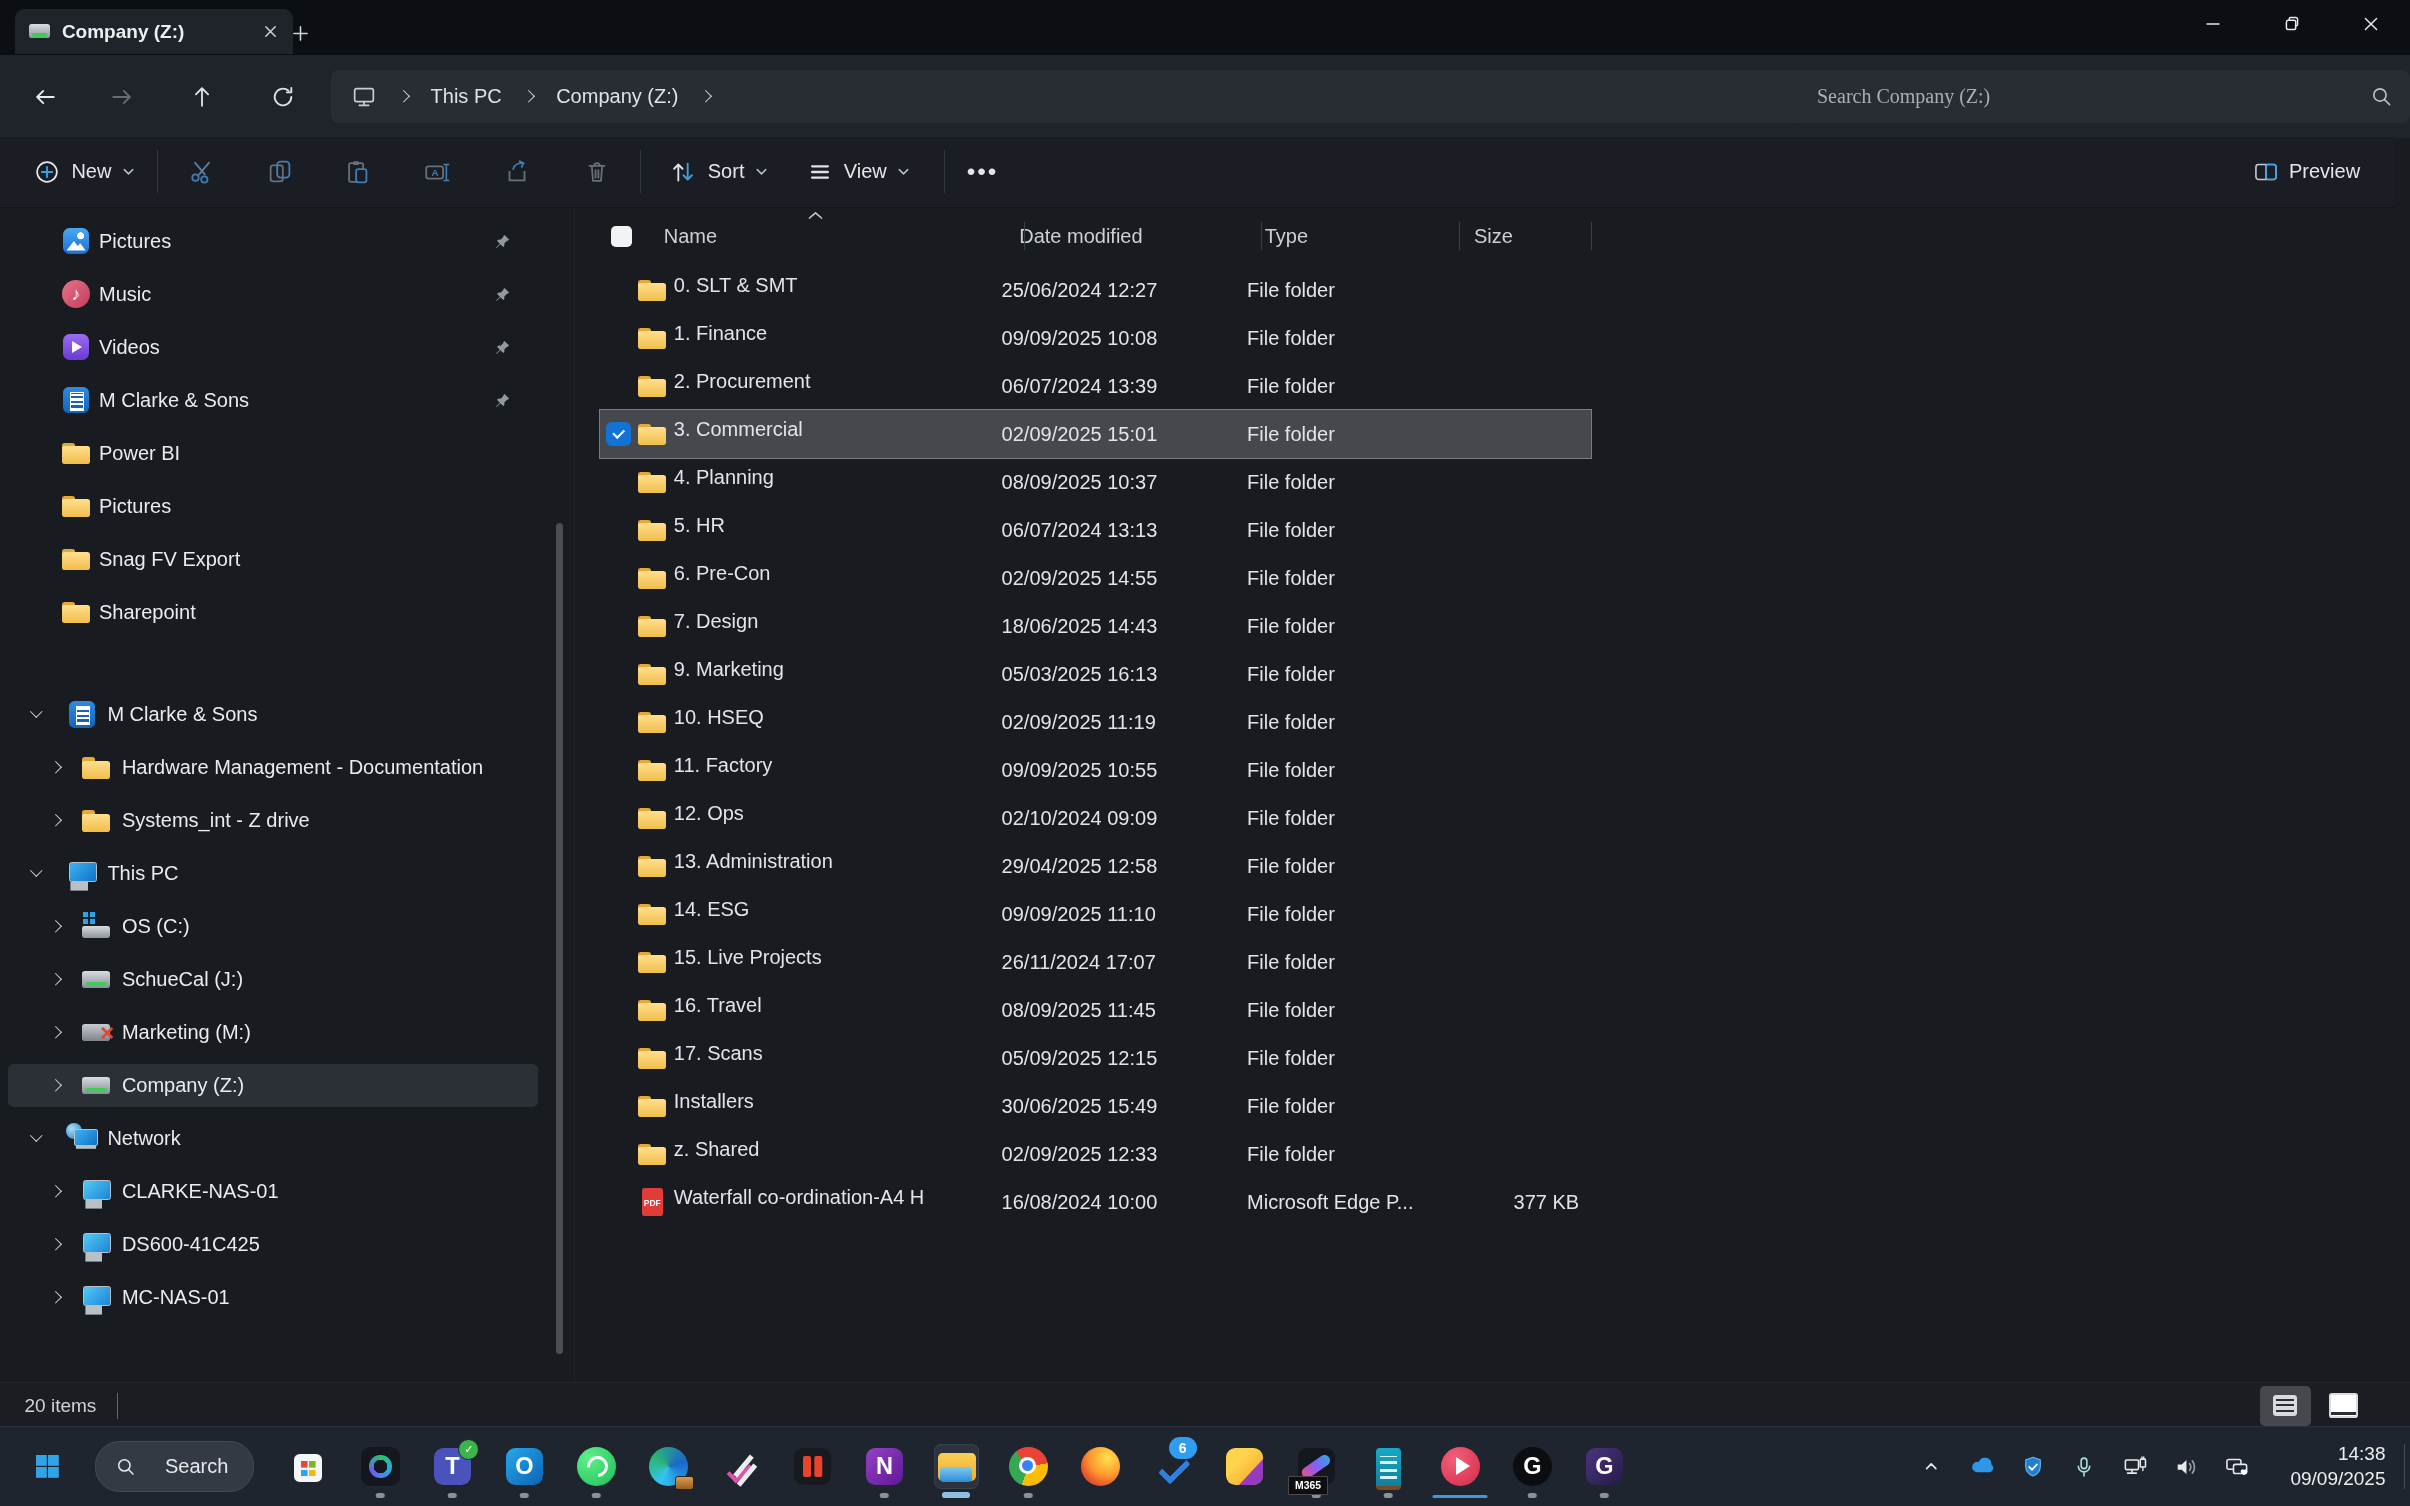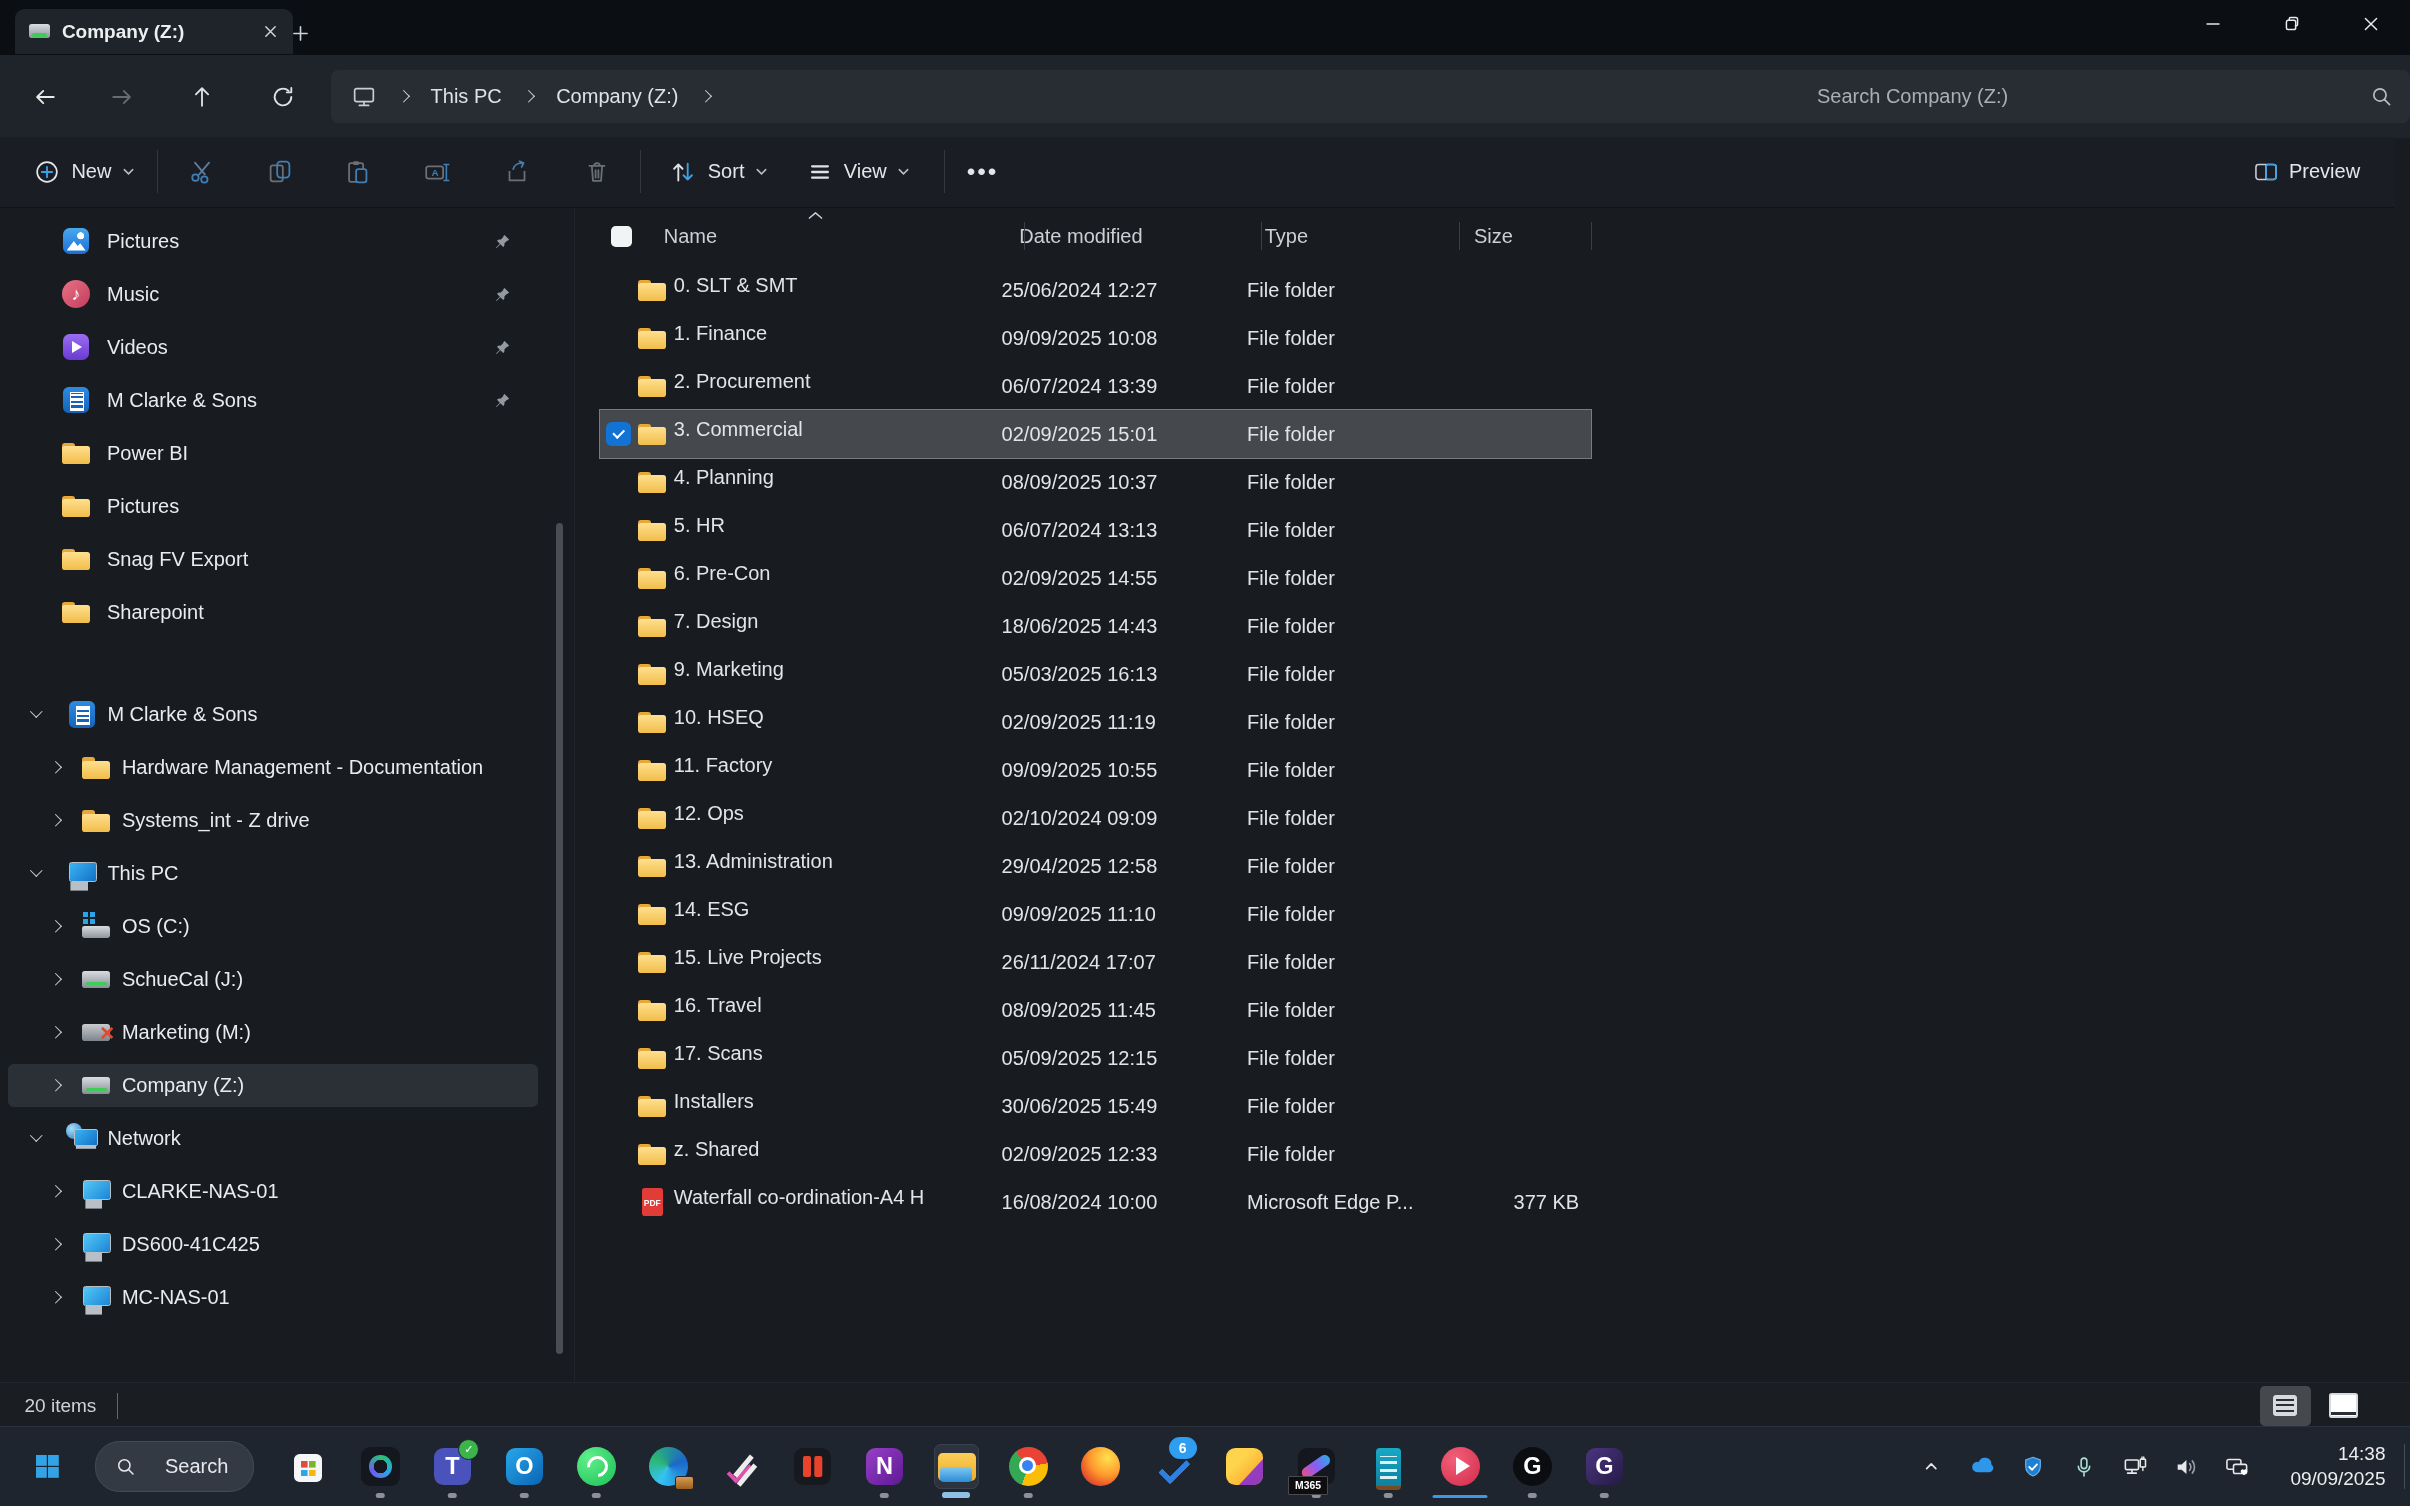--- a/index.html
+++ b/index.html
@@ -27,42 +27,42 @@
 
   
   .navbar{position:absolute;left:0;top:55px;right:0;height:83px;background:#1f242a}
   .navbtn{position:absolute;top:18px;width:47px;height:47px;display:grid;place-items:center;border-radius:6.6px}
   .addressbar{position:absolute;left:331px;top:15px;width:1448px;height:53px;background:#282d34;border-radius:7.5px;
       display:flex;align-items:center;padding:0 19px;gap:5.6px;font-size:20px;color:#dfe2e5}
   .crumb{padding:3.8px 9.4px;border-radius:4.7px;white-space:nowrap}
   .searchbar{position:absolute;left:1798px;top:15px;width:578px;height:53px;background:#282d34;border-radius:7.5px;
       display:flex;align-items:center;padding:0 17px;gap:9.4px}
   .searchbar input{flex:1;background:transparent;border:none;outline:none;color:#dfe2e5;font-size:20px;
-      font-family:Liberation Sans, sans-serif}
+      font-family:Liberation Serif, serif}
   .searchbar input::placeholder{color:#a9afb6}
 
   
   .toolbar{position:absolute;left:0;top:137px;right:16px;height:70px;background:#1a1e24;border-bottom:0.9px solid #101318}
   .tbtn{position:absolute;top:11.3px;height:47px;display:flex;align-items:center;gap:9.4px;padding:0 9.4px;border-radius:6.6px;
      font-size:20px;color:#e3e5e8}
   .tb-sep{position:absolute;top:13px;width:0.9px;height:43px;background:#33383f}
   .tb-ico{position:absolute;top:11.3px;width:47px;height:47px;display:grid;place-items:center;border-radius:6.6px}
   .tb-more{font-size:24.5px;letter-spacing:1.9px;color:#e3e5e8}
 
   
   .content{position:absolute;left:0;top:208px;right:0;bottom:45px;background:#181b20}
   .main{position:absolute;left:574px;top:0;right:0;bottom:0;border-left:0.9px solid #20242a}
 
   
   .sidebar{position:absolute;left:0;top:0;width:574px;bottom:0}
   .sb-thumb{position:absolute;left:556px;top:315px;width:6.6px;height:831px;border-radius:3.8px;background:#4a4e54}
   .sb-pinned{position:absolute;left:0;top:6.6px;right:22.6px}
   .sb-tree{position:absolute;left:0;top:480px;right:22.6px}
   .sbitem{height:53px;display:flex;align-items:center;padding-left:60px;font-size:20px;border-radius:5.6px}
-  .sbitem .lbl{margin-left:15px;color:#e9ebee;white-space:nowrap}
+  .sbitem .lbl{margin-left:7px;color:#e9ebee;white-space:nowrap}
   .pin{margin-left:auto;margin-right:40px;visibility:hidden;opacity:.85}
   .pin.is-pinned{visibility:visible}
   .treeitem{position:relative;height:53px;display:flex;align-items:center;font-size:20px}
   .treeitem>*{position:relative;z-index:1}
   .treeitem.is-selected::before{content:"";position:absolute;inset:4.7px 13px 4.7px 7.5px;background:#2b3036;border-radius:5.6px;z-index:0}
   .treeitem .lbl{margin-left:9.4px;color:#e9ebee;white-space:nowrap}
   .level-0{padding-left:24.5px}
   .level-1{padding-left:43px}
   .level-0 .icon{margin-left:17px}
   .level-1 .icon{margin-left:13px}

